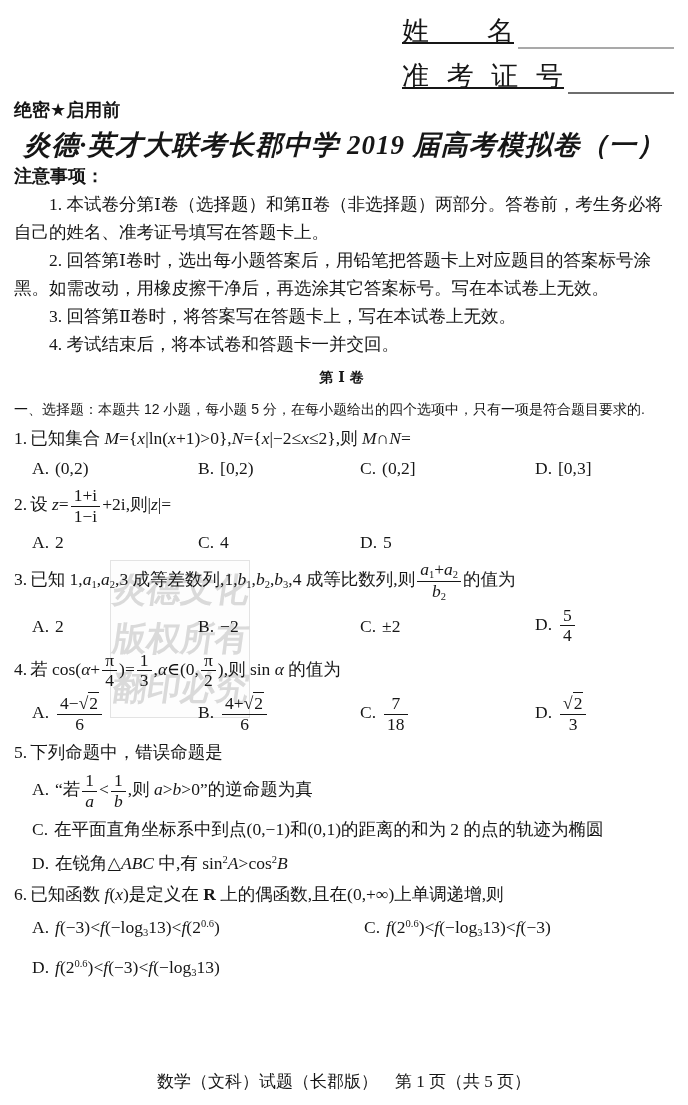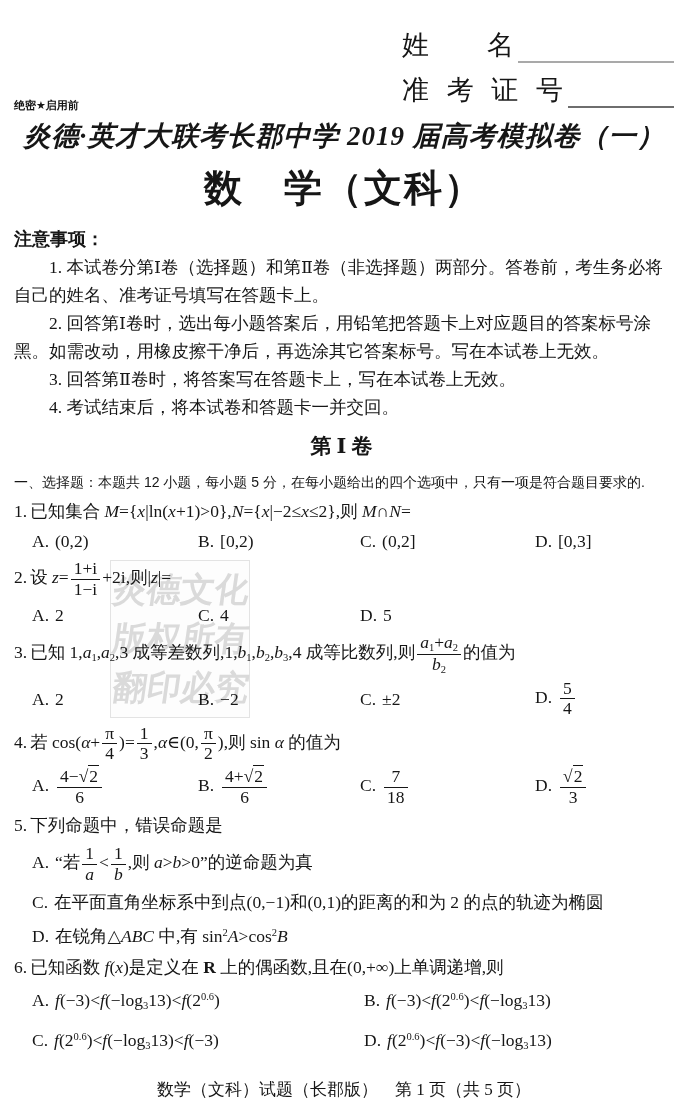--- a/index.html
+++ b/index.html
@@ -5,38 +5,38 @@
   * { box-sizing: border-box; margin: 0; padding: 0; }
   html,body { background:#fff; }
   body {
     width: 688px; height: 1105px; position: relative; overflow: hidden;
     font-family: "Liberation Serif", "DejaVu Serif", serif;
     color: #161616; font-size: 17.5px;
   }
   .sans { font-family: "Liberation Sans", "DejaVu Sans", sans-serif; }
 
   
-  .namebox { position: absolute; top: 18px; right: 14px; width: 272px; z-index: 2; }
+  .namebox { position: absolute; top: 4px; right: 14px; width: 272px; z-index: 2; text-decoration: underline; }
   .fill-row { display: flex; align-items: flex-end; height: 45px; font-size: 27px; }
   .jlabel { display: inline-block; text-align: justify; text-align-last: justify; line-height: 1.25; white-space: nowrap; }
   .jlabel.w1 { width: 112px; }
   .jlabel.w2 { width: 162px; letter-spacing: 1px; }
   .uline { flex: 1; border-bottom: 2px solid #a9a9a9; margin-left: 4px; }
   .uline.dark { border-bottom-color: #6e6e6e; }
 
   .content { position: relative; z-index: 1; padding: 98px 14px 0 14px; }
 
-  .secrecy { font-weight: bold; font-size: 11px; }
+  .secrecy { font-weight: bold; font-size: 18px; }
   .exam-title { text-align: center; font-weight: bold; font-style: italic; font-size: 27px; margin-top: 5px; letter-spacing: 1px; }
   .subject { text-align: center; font-weight: bold; font-size: 38px; margin: 9px 0 12px; letter-spacing: 2px; }
 
   .notice-title { font-weight: bold; font-size: 18px; line-height: 27px; }
   .notices p { text-indent: 2em; line-height: 28px; }
 
-  .section-title { text-align: center; font-weight: bold; font-size: 21px; letter-spacing: 5px; margin: 11px 0 9px; }
+  .section-title { text-align: center; font-weight: bold; font-size: 14px; letter-spacing: 5px; margin: 11px 0 9px; }
 
   .instruction { font-weight: normal; font-size: 14px; line-height: 26px; padding-left: 2em; text-indent: -2em; }
 
   
   .q { margin-top: 3px; }
   .stem { line-height: 27px; }
   .qnum { margin-right: 3px; }
   .opts { margin: 3px 0 5px; }
   .opts.cols4 { display: grid; grid-template-columns: 166px 162px 175px auto; padding-left: 18px; align-items: center; }
   .opts.cols2 { display: grid; grid-template-columns: 332px auto; padding-left: 18px; row-gap: 5px; }
@@ -59,21 +59,21 @@
   .hat::after { content: "ˆ"; position: absolute; left: 0.08em; top: -0.52em; font-style: normal; font-size: 0.85em; }
   .bar { text-decoration: overline; }
 
   
   .watermark { position: absolute; left: 110px; top: 560px; width: 140px; height: 158px;
     border: 1px solid #e3e3e3; background: rgba(250,250,250,0.45); z-index: 0;
     display: flex; flex-direction: column; justify-content: space-around; padding: 5px 2px; }
   .wm-line { font-size: 34px; font-weight: bold; color: #dadada; line-height: 1;
     white-space: nowrap; transform: skewX(-8deg); }
 
-  .footer { position: absolute; left: 0; bottom: 4px; width: 100%; text-align: center; font-size: 17px; z-index: 1; }
+  .footer { position: absolute; left: 0; bottom: 12px; width: 100%; text-align: center; font-size: 17px; z-index: 1; }
 </style>
 </head>
 <body>
 
 <div class="watermark">
   <span class="wm-line">炎德文化</span>
   <span class="wm-line">版权所有</span>
   <span class="wm-line">翻印必究</span>
 </div>
 
@@ -84,21 +84,20 @@
   </div>
   <div class="fill-row">
     <span class="jlabel w2">准考证号</span>
     <span class="uline dark"></span>
   </div>
 </div>
 
 <div class="content">
   <div class="secrecy sans">绝密★启用前</div>
   <div class="exam-title">炎德·英才大联考长郡中学 2019 届高考模拟卷（一）</div>
-  <div class="subject sans">数　学（文科）</div>
 
   <div class="notice-title sans">注意事项：</div>
   <div class="notices">
     <p>1. 本试卷分第Ⅰ卷（选择题）和第Ⅱ卷（非选择题）两部分。答卷前，考生务必将自己的姓名、准考证号填写在答题卡上。</p>
     <p>2. 回答第Ⅰ卷时，选出每小题答案后，用铅笔把答题卡上对应题目的答案标号涂黑。如需改动，用橡皮擦干净后，再选涂其它答案标号。写在本试卷上无效。</p>
     <p>3. 回答第Ⅱ卷时，将答案写在答题卡上，写在本试卷上无效。</p>
     <p>4. 考试结束后，将本试卷和答题卡一并交回。</p>
   </div>
 
   <div class="section-title">第Ⅰ卷</div>
@@ -145,21 +144,20 @@
         <div class="opts cols1">
           <div class="opt"><span class="olab">A.</span><span>“若</span><span class="frac"><span class="num"><span>1</span></span><span class="den"><i class="v">a</i></span></span><span>&lt;</span><span class="frac"><span class="num"><span>1</span></span><span class="den"><i class="v">b</i></span></span><span>,则 </span><i class="v">a</i><span>&gt;</span><i class="v">b</i><span>&gt;0”的逆命题为真</span></div>
           <div class="opt"><span class="olab">C.</span><span>在平面直角坐标系中到点(0,−1)和(0,1)的距离的和为 2 的点的轨迹为椭圆</span></div>
           <div class="opt"><span class="olab">D.</span><span>在锐角△</span><i class="v">ABC</i><span> 中,有 sin</span><sup>2</sup><i class="v">A</i><span>&gt;cos</span><sup>2</sup><i class="v">B</i></div>
         </div>
       </div>
       <div class="q">
         <div class="stem"><span class="qnum">6.</span><span>已知函数 </span><i class="v">f</i><span>(</span><i class="v">x</i><span>)是定义在 </span><b>R</b><span> 上的偶函数,且在(0,+∞)上单调递增,则</span></div>
         <div class="opts cols2">
           <div class="opt"><span class="olab">A.</span><i class="v">f</i><span>(−3)&lt;</span><i class="v">f</i><span>(−log</span><sub>3</sub><span>13)&lt;</span><i class="v">f</i><span>(2</span><sup>0.6</sup><span>)</span></div>
-          <div class="opt"><span class="olab">B.</span><i class="v">f</i><span>(−3)&lt;</span><i class="v">f</i><span>(2</span><sup>0.6</sup><span>)&lt;</span><i class="v">f</i><span>(−log</span><sub>3</sub><span>13)</span></div>
           <div class="opt"><span class="olab">C.</span><i class="v">f</i><span>(2</span><sup>0.6</sup><span>)&lt;</span><i class="v">f</i><span>(−log</span><sub>3</sub><span>13)&lt;</span><i class="v">f</i><span>(−3)</span></div>
           <div class="opt"><span class="olab">D.</span><i class="v">f</i><span>(2</span><sup>0.6</sup><span>)&lt;</span><i class="v">f</i><span>(−3)&lt;</span><i class="v">f</i><span>(−log</span><sub>3</sub><span>13)</span></div>
         </div>
       </div>
     </main>
 </div>
 
 <div class="footer">数学（文科）试题（长郡版）　第 1 页（共 5 页）</div>
 
 </body></html>

